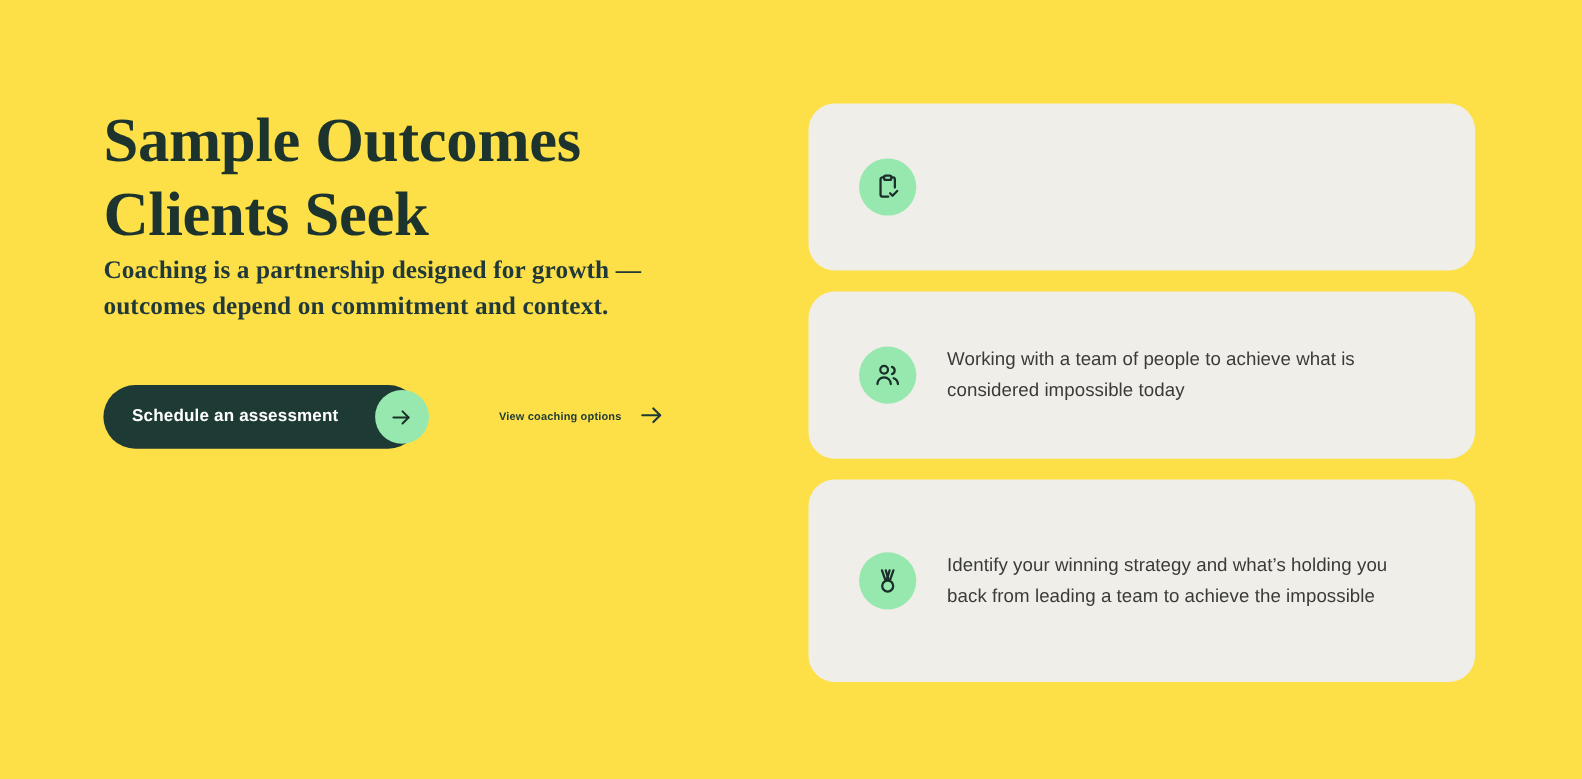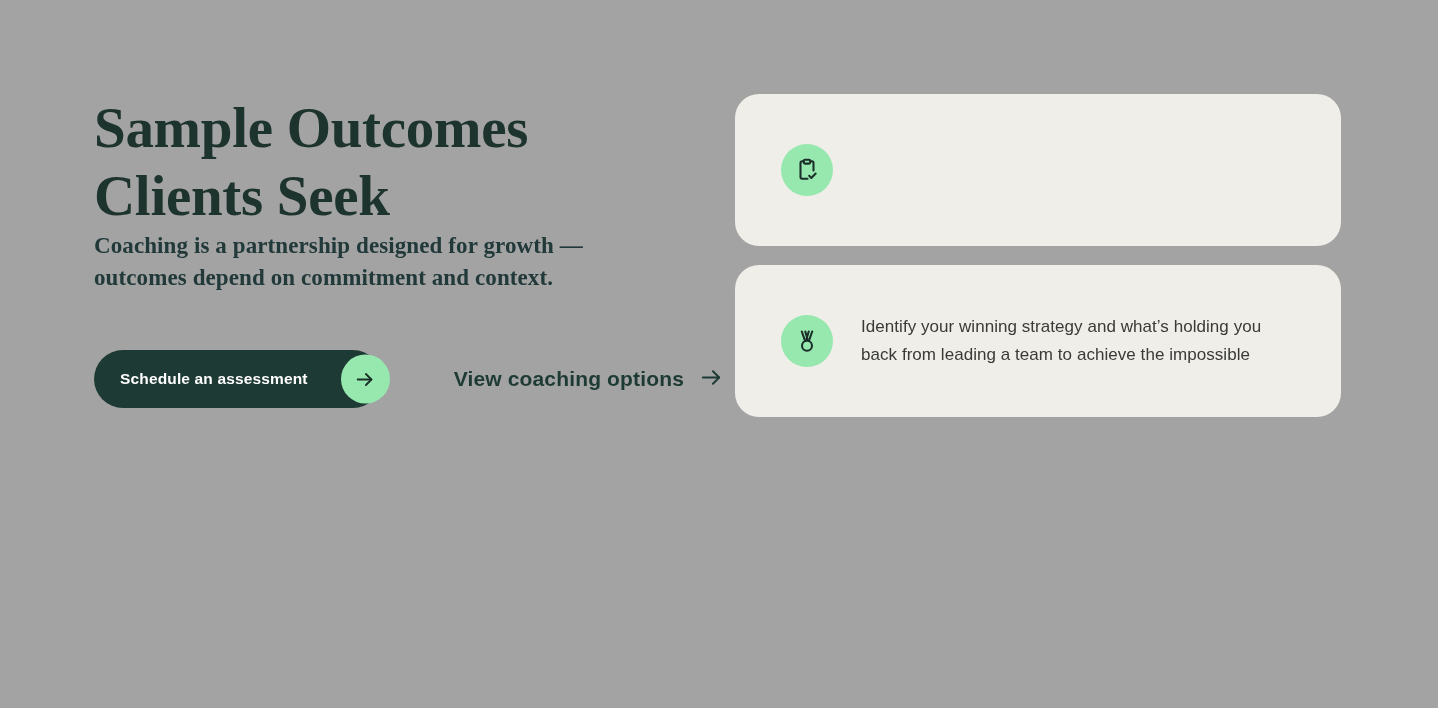--- a/index.html
+++ b/index.html
@@ -13,21 +13,21 @@
 
   body {
     font-family: "Liberation Sans", sans-serif;
     -webkit-font-smoothing: antialiased;
   }
 
   .page {
     position: relative;
     width: 1438px;
     height: 708px;
-    background: #a3a3a3;
+    background: #fde047;
   }
 
   
   .left-col {
     position: absolute;
     left: 94px;
     top: 94px;
     width: 580px;
   }
 
@@ -99,21 +99,21 @@
     align-items: center;
     gap: 16px;
     background: none;
     border: none;
     cursor: pointer;
     padding: 8px 4px;
     font-family: "Liberation Sans", sans-serif;
   }
 
   .btn-secondary-label {
-    font-size: 21px;
+    font-size: 10px;
     font-weight: 700;
     color: #1e3a34;
     letter-spacing: 0.15px;
     white-space: nowrap;
   }
 
   
   .right-col {
     position: absolute;
     left: 735px;
@@ -197,20 +197,31 @@
       <span class="card-icon">
         <svg width="26" height="26" viewBox="0 0 24 24" fill="none" stroke="#1b2e2a" stroke-width="1.9" stroke-linecap="round" stroke-linejoin="round">
           <path d="M9 4H7.5A1.5 1.5 0 0 0 6 5.5v13A1.5 1.5 0 0 0 7.5 20h5"></path>
           <path d="M15 4h1.5A1.5 1.5 0 0 1 18 5.5v7"></path>
           <rect x="9" y="2.5" width="6" height="3.6" rx="1.2"></rect>
           <polyline points="14,17.3 16,19.3 20,15.3"></polyline>
         </svg>
       </span>
     </div>
 
+    <div class="card">
+      <span class="card-icon">
+        <svg width="26" height="26" viewBox="0 0 24 24" fill="none" stroke="#1b2e2a" stroke-width="1.9" stroke-linecap="round" stroke-linejoin="round">
+          <circle cx="9" cy="7.5" r="3.2"></circle>
+          <path d="M3.4 19.5a5.6 5.6 0 0 1 11.2 0"></path>
+          <path d="M15.6 5.1a3.2 3.2 0 0 1 0 6.1"></path>
+          <path d="M17 14.6a5.6 5.6 0 0 1 3.6 4.9"></path>
+        </svg>
+      </span>
+      <span class="card-text">Working with a team of people to achieve what is considered impossible today</span>
+    </div>
 
     <div class="card">
       <span class="card-icon">
         <svg width="26" height="26" viewBox="0 0 24 24" fill="none" stroke="#1b2e2a" stroke-width="1.9" stroke-linecap="round" stroke-linejoin="round">
           <circle cx="12" cy="16.4" r="4.6"></circle>
           <path d="M7.2 3.2 10.2 11.9"></path>
           <path d="M16.8 3.2 13.8 11.9"></path>
           <path d="M10.4 3.2 12.6 10.6"></path>
           <path d="M13.6 3.2 11.4 10.6"></path>
         </svg>

